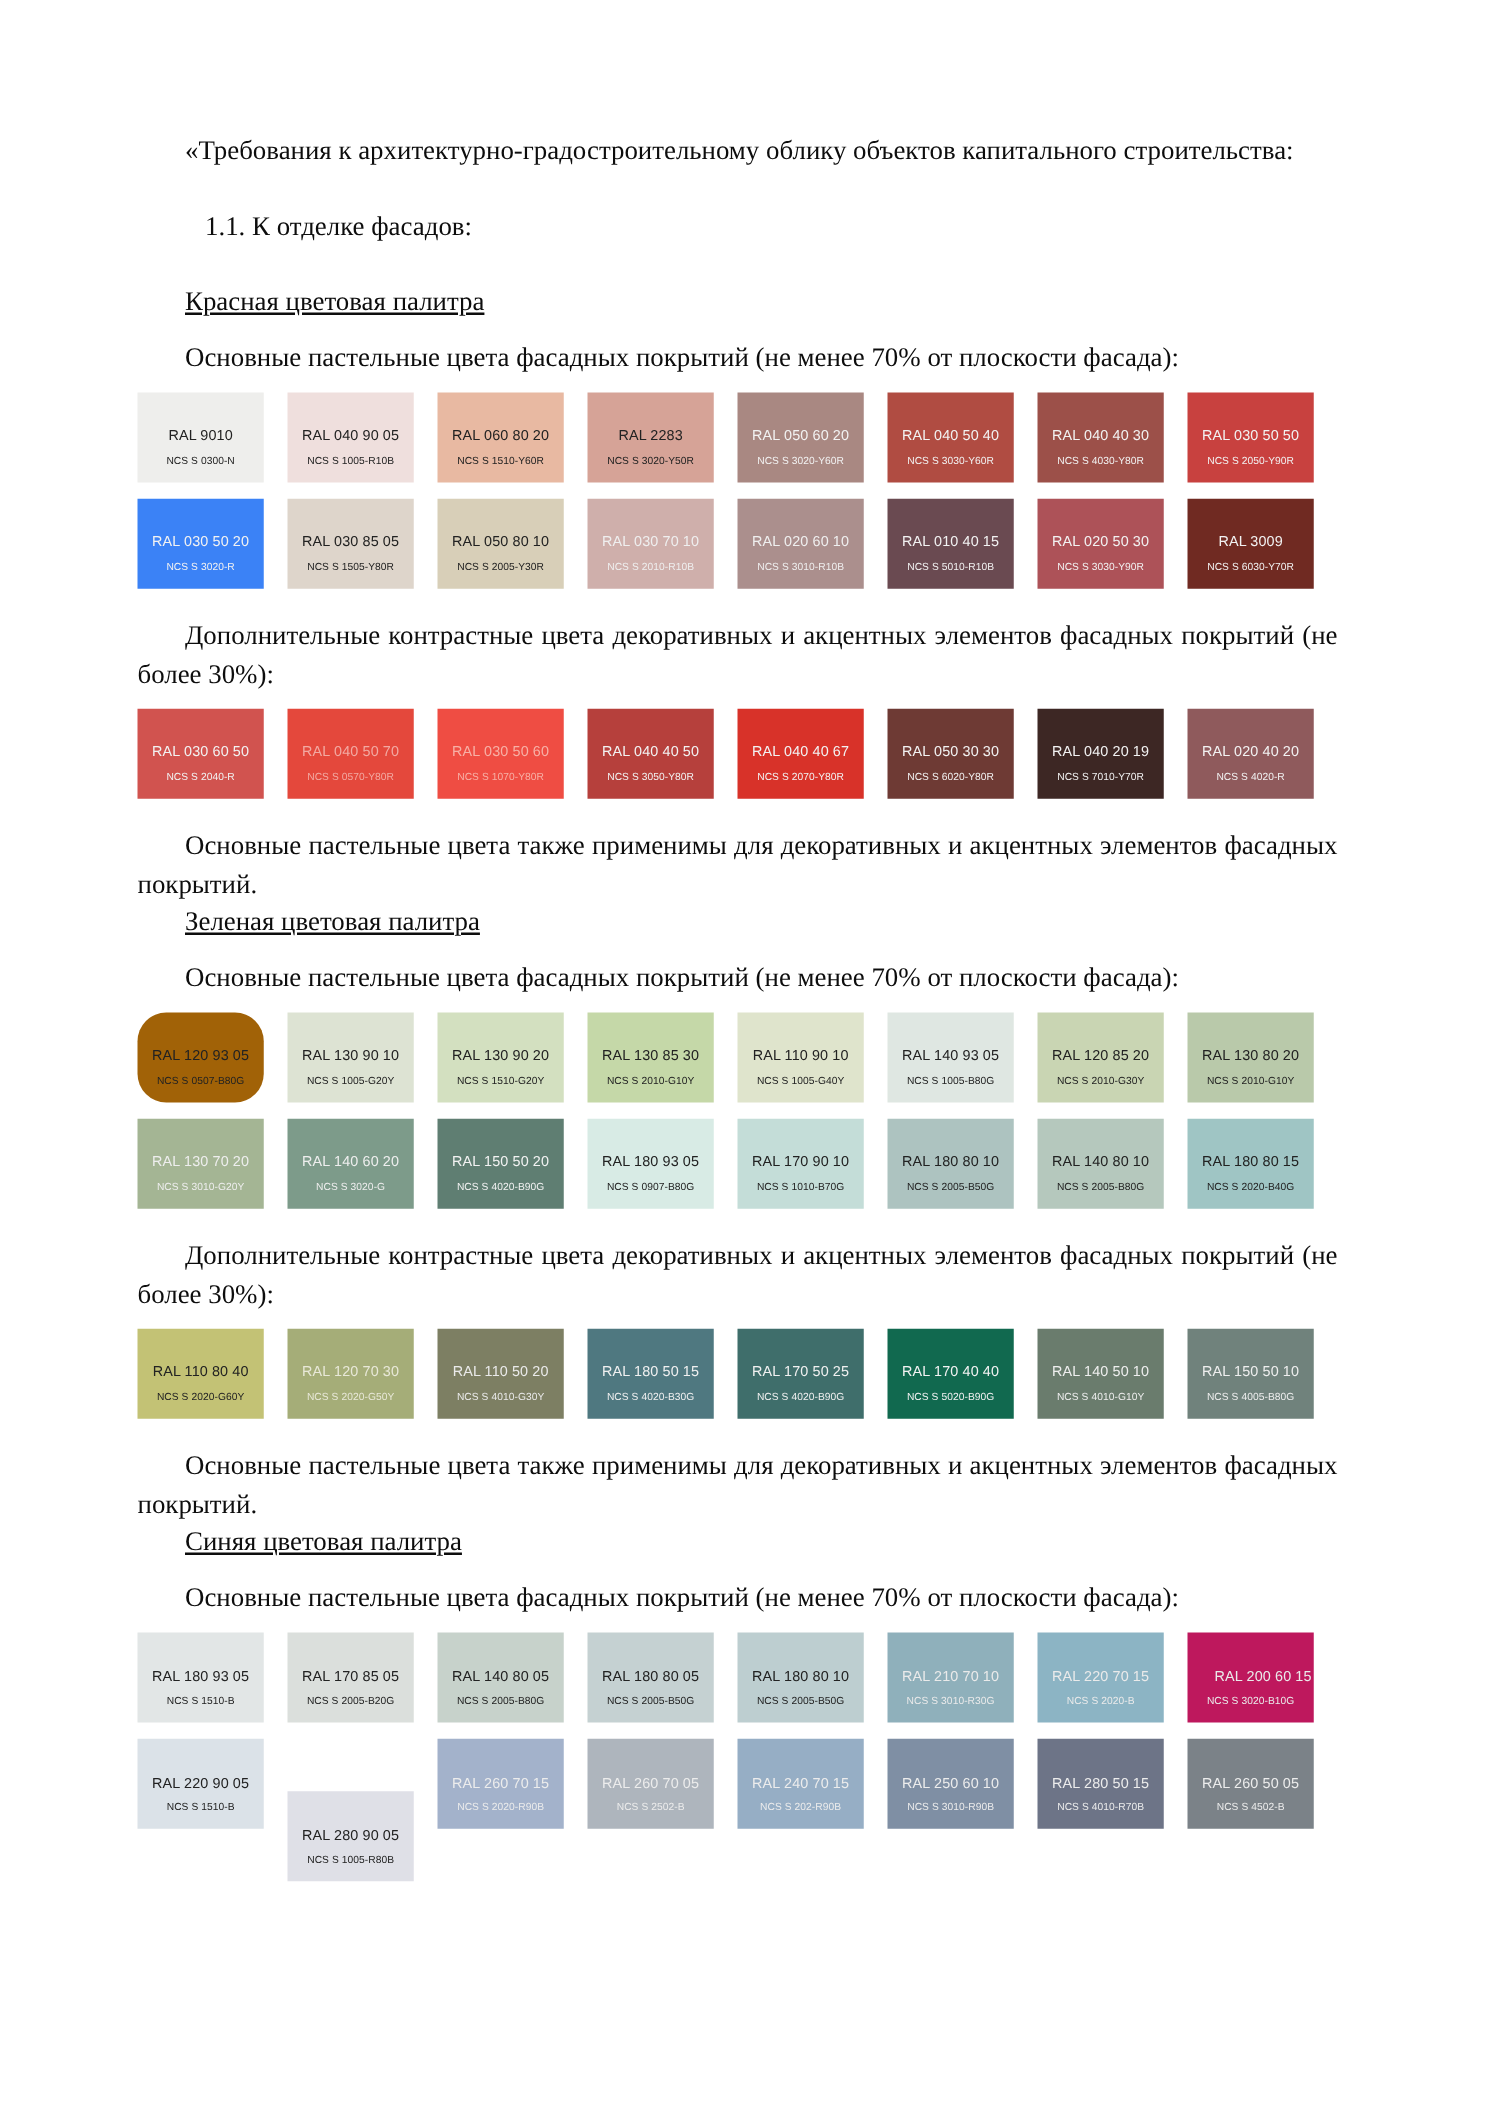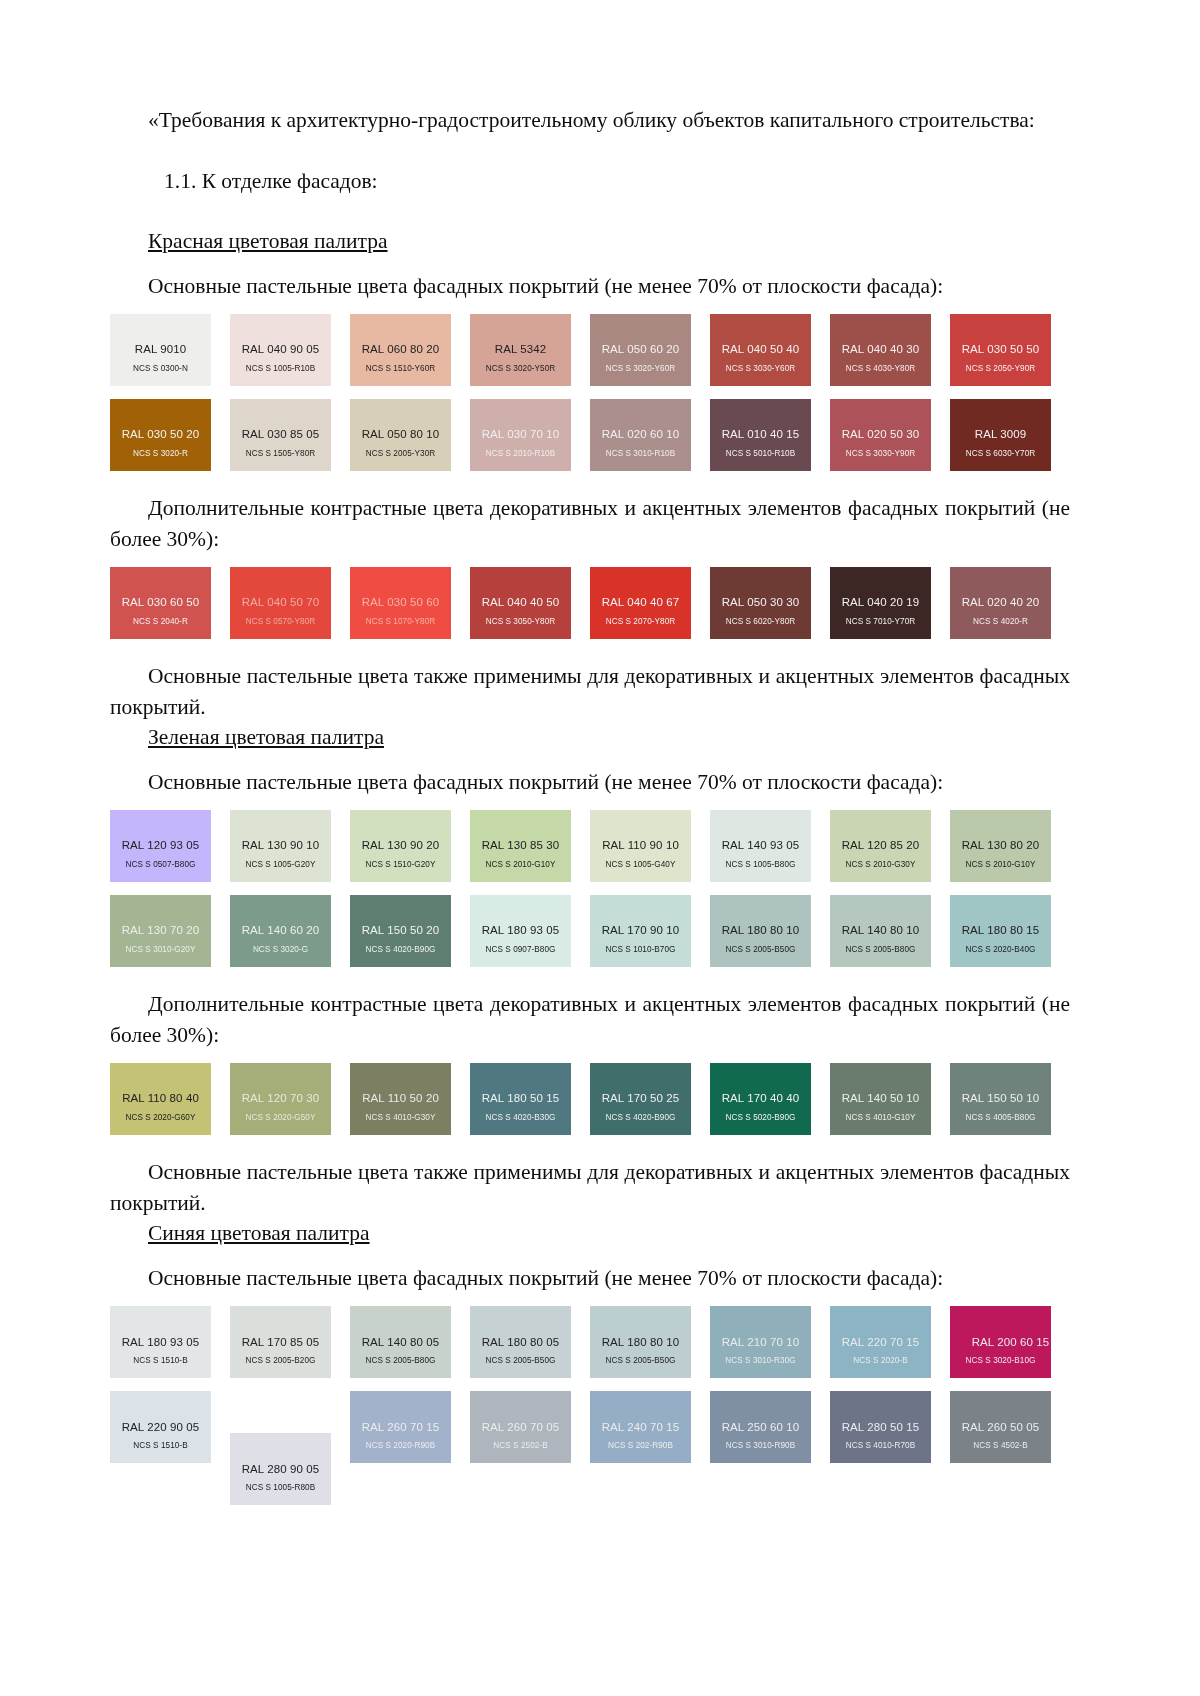--- a/index.html
+++ b/index.html
@@ -133,21 +133,21 @@
       </div>
       <div class="swatch" style="background-color: rgb(239, 223, 221); color: rgb(34, 34, 34);">
         <span class="ral">RAL 040 90 05</span>
         <span class="ncs">NCS S 1005-R10B</span>
       </div>
       <div class="swatch" style="background-color: rgb(232, 185, 162); color: rgb(34, 34, 34);">
         <span class="ral">RAL 060 80 20</span>
         <span class="ncs">NCS S 1510-Y60R</span>
       </div>
       <div class="swatch" style="background-color: rgb(214, 163, 151); color: rgb(34, 34, 34);">
-        <span class="ral">RAL 5342</span>
+        <span class="ral">RAL 2283</span>
         <span class="ncs">NCS S 3020-Y50R</span>
       </div>
       <div class="swatch" style="background-color: rgb(169, 136, 130); color: rgb(242, 242, 242);">
         <span class="ral">RAL 050 60 20</span>
         <span class="ncs">NCS S 3020-Y60R</span>
       </div>
       <div class="swatch" style="background-color: rgb(176, 76, 66); color: rgb(242, 242, 242);">
         <span class="ral">RAL 040 50 40</span>
         <span class="ncs">NCS S 3030-Y60R</span>
       </div>
@@ -155,21 +155,21 @@
         <span class="ral">RAL 040 40 30</span>
         <span class="ncs">NCS S 4030-Y80R</span>
       </div>
       <div class="swatch" style="background-color: rgb(200, 65, 63); color: rgb(242, 242, 242);">
         <span class="ral">RAL 030 50 50</span>
         <span class="ncs">NCS S 2050-Y90R</span>
       </div>
     </div>
 
     <div class="swatch-row">
-      <div class="swatch" style="background-color: #a16207; color: rgb(242, 242, 242);">
+      <div class="swatch" style="background-color: #3b82f6; color: rgb(242, 242, 242);">
         <span class="ral">RAL 030 50 20</span>
         <span class="ncs">NCS S 3020-R</span>
       </div>
       <div class="swatch" style="background-color: rgb(222, 213, 203); color: rgb(34, 34, 34);">
         <span class="ral">RAL 030 85 05</span>
         <span class="ncs">NCS S 1505-Y80R</span>
       </div>
       <div class="swatch" style="background-color: rgb(216, 207, 184); color: rgb(34, 34, 34);">
         <span class="ral">RAL 050 80 10</span>
         <span class="ncs">NCS S 2005-Y30R</span>
@@ -237,21 +237,21 @@
     <div class="spacer-md"></div>
     <p class="para">Основные пастельные цвета также применимы для декоративных и акцентных элементов фасадных покрытий.</p>
 
     <p class="palette-title">
       <span>Зеленая цветовая палитра</span>
     </p>
     <div class="spacer-sm"></div>
     <p class="para">Основные пастельные цвета фасадных покрытий (не менее 70% от плоскости фасада):</p>
 
     <div class="swatch-row">
-      <div class="swatch" style="background-color: #c4b5fd; color: rgb(34, 34, 34);">
+      <div class="swatch" style="background-color: #a16207; color: rgb(34, 34, 34); border-radius: 23px;">
         <span class="ral">RAL 120 93 05</span>
         <span class="ncs">NCS S 0507-B80G</span>
       </div>
       <div class="swatch" style="background-color: rgb(221, 227, 211); color: rgb(34, 34, 34);">
         <span class="ral">RAL 130 90 10</span>
         <span class="ncs">NCS S 1005-G20Y</span>
       </div>
       <div class="swatch" style="background-color: rgb(211, 224, 192); color: rgb(34, 34, 34);">
         <span class="ral">RAL 130 90 20</span>
         <span class="ncs">NCS S 1510-G20Y</span>

